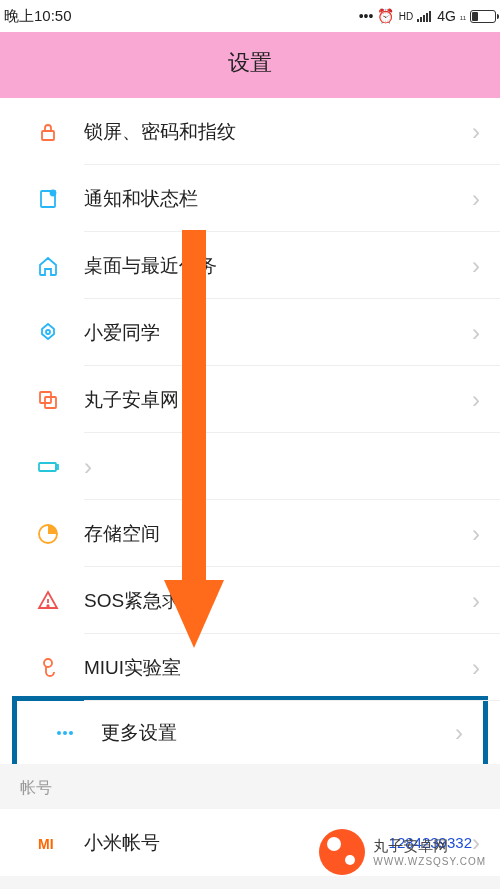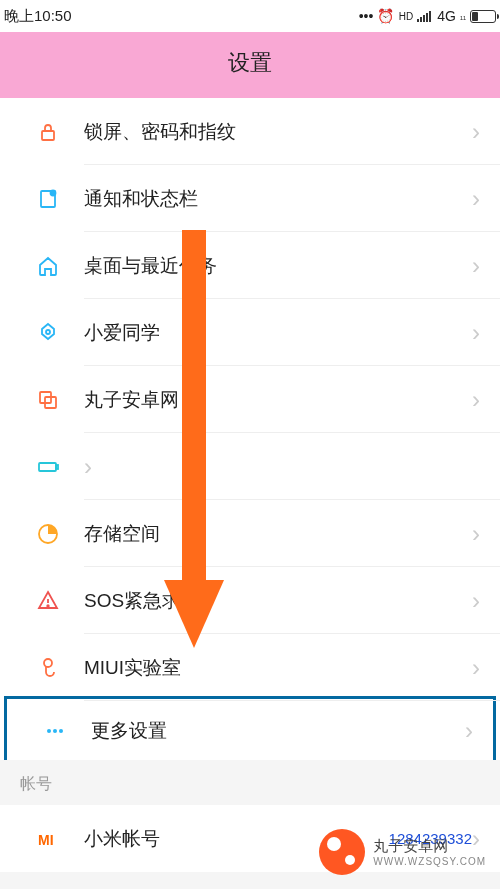--- a/index.html
+++ b/index.html
@@ -78,22 +78,22 @@
       display: flex;
       align-items: center;
     }
     .section-header {
       padding: 14px 20px 10px;
       font-size: 16px;
       color: #999;
       background: #f5f5f5;
     }
     .highlight-box {
-      border: 3px solid #0369a1;
-      margin: -5px 4px;
+      border: 5px solid #0369a1;
+      margin: -5px 12px;
     }
     .arrow-overlay {
       position: absolute;
       top: 230px;
       left: 164px;
       pointer-events: none;
       z-index: 100;
     }
     .watermark {
       position: absolute;

